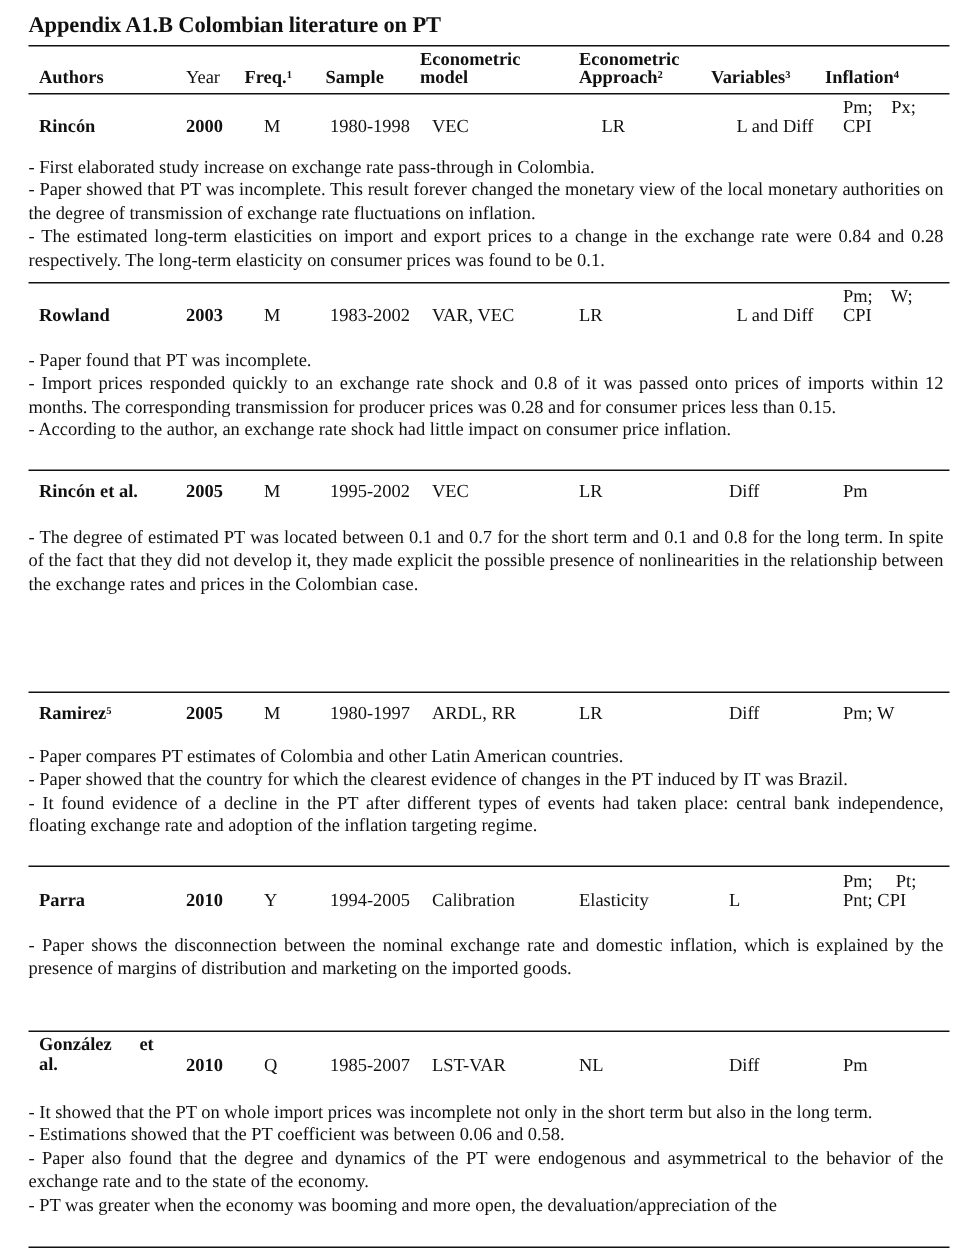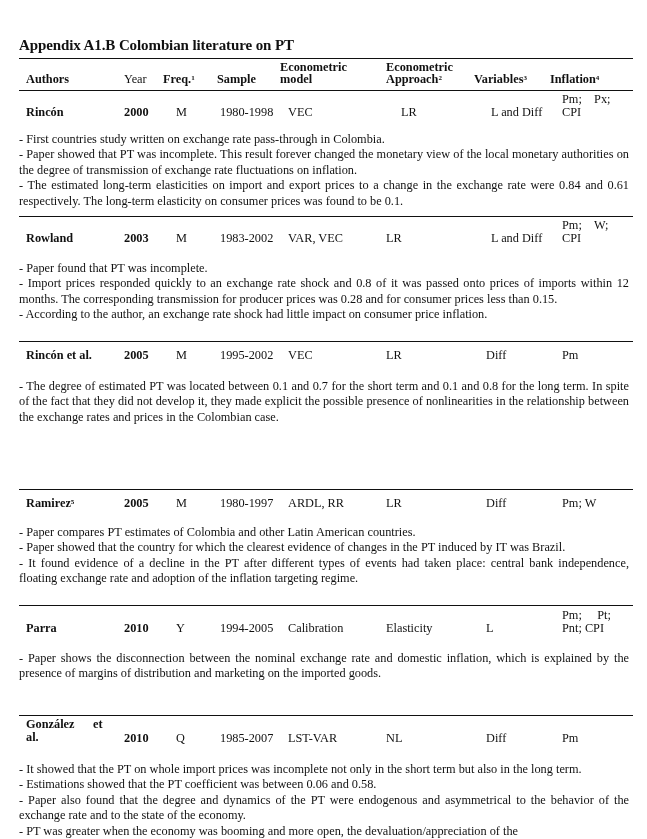--- a/index.html
+++ b/index.html
@@ -1,21 +1,21 @@
 <!DOCTYPE html>
 <html><head>
   <meta charset="utf-8">
   <style>
     html, body { margin: 0; padding: 0; background: #ffffff; }
     body {
       width: 647px; height: 839px; overflow: hidden;
       font-family: "Liberation Serif", "DejaVu Serif", serif;
       color: #111111;
     }
-    .page { position: relative; width: 647px; height: 588px; margin-top: 28px; }
+    .page { position: relative; width: 647px; height: 588px; }
     .title {
       position: absolute; left: 19px; top: 9px;
       font-size: 15px; font-weight: bold; letter-spacing: -0.1px;
     }
     .rule { position: absolute; left: 19px; width: 614px; height: 0; border-top: 1.3px solid #111; }
     .hdr { position: absolute; font-size: 12.3px; font-weight: bold; line-height: 12px; }
     .hdr sup, .cell sup { font-size: 7px; vertical-align: top; position: relative; top: -1px; }
     .cell { position: absolute; font-size: 12.3px; line-height: 13px; }
     .cell.b { font-weight: bold; }
     .notes { position: absolute; left: 19px; width: 610px; font-size: 12.3px; line-height: 15.4px; }
@@ -50,23 +50,23 @@
   <div>
     <div class="cell b" style="left:26px;top:78px">Rincón</div>
     <div class="cell b" style="left:124px;top:78px">2000</div>
     <div class="cell" style="left:176px;top:78px">M</div>
     <div class="cell" style="left:220px;top:78px">1980-1998</div>
     <div class="cell" style="left:288px;top:78px">VEC</div>
     <div class="cell" style="left:401px;top:78px">LR</div>
     <div class="cell" style="left:491px;top:78px">L and Diff</div>
     <div class="cell" style="left:562px;top:65px;white-space:pre"><div>Pm;    Px;</div><div>CPI</div></div>
     <div class="notes" style="top:104px">
-      <p>- First countries study written on exchange rate pass-through in Colombia.</p>
+      <p>- First elaborated study increase on exchange rate pass-through in Colombia.</p>
       <p>- Paper showed that PT was incomplete. This result forever changed the monetary view of the local monetary authorities on the degree of transmission of exchange rate fluctuations on inflation.</p>
-      <p>- The estimated long-term elasticities on import and export prices to a change in the exchange rate were 0.84 and 0.61 respectively. The long-term elasticity on consumer prices was found to be 0.1.</p>
+      <p>- The estimated long-term elasticities on import and export prices to a change in the exchange rate were 0.84 and 0.28 respectively. The long-term elasticity on consumer prices was found to be 0.1.</p>
     </div>
   </div>
   <div class="rule" style="top:188px"></div>
 
   <div>
     <div class="cell b" style="left:26px;top:204px">Rowland</div>
     <div class="cell b" style="left:124px;top:204px">2003</div>
     <div class="cell" style="left:176px;top:204px">M</div>
     <div class="cell" style="left:220px;top:204px">1983-2002</div>
     <div class="cell" style="left:288px;top:204px">VAR, VEC</div>

